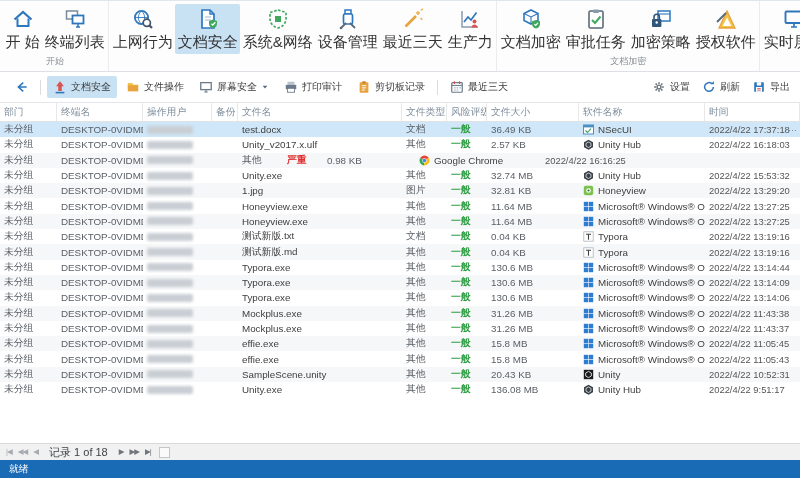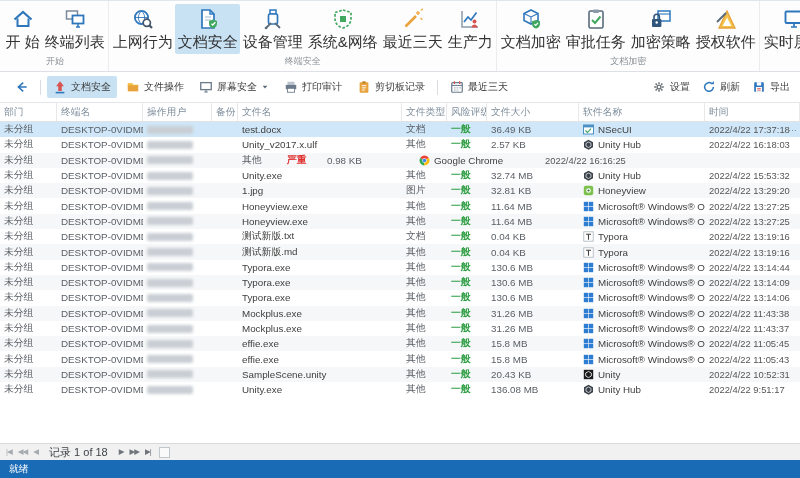--- a/index.html
+++ b/index.html
@@ -112,59 +112,58 @@
                 <path d="M9 10h6M9 13h6" stroke="#9cb6cf" stroke-width="1.1"></path>
                 <path d="M17 12.5l4 1.4v2.8c0 2.4-1.7 4-4 4.8-2.3-.8-4-2.4-4-4.8v-2.8z" fill="#41a85f"></path>
                 <path d="M15.5 16.7l1.3 1.3 2.6-2.7" stroke="#fff" stroke-width="1.3" fill="none"></path>
               </svg>
             </span>
             <span class="rlabel">文档安全</span>
           </div>
           <div class="rbtn">
             <span class="ic ">
               <svg viewBox="0 0 24 24">
+                <path d="M12 3l8 2.5v6c0 5-3.5 8.5-8 9.5-4.5-1-8-4.5-8-9.5v-6z" fill="none" stroke="#41a85f" stroke-width="1.7" stroke-dasharray="2.6 1.7"></path>
+                <rect x="9" y="9" width="6" height="6" fill="#41a85f"></rect>
+              </svg>
+            </span>
+            <span class="rlabel">系统&amp;网络</span>
+          </div>
+          <div class="rbtn">
+            <span class="ic ">
+              <svg viewBox="0 0 24 24">
                 <rect x="9" y="3" width="6" height="4" fill="none" stroke="#2e77bd" stroke-width="1.5"></rect>
                 <rect x="7.5" y="7" width="9" height="10" rx="1.5" fill="#fff" stroke="#2e77bd" stroke-width="1.7"></rect>
                 <path d="M5 21l5-5M19 21l-5-5" stroke="#5a6b7b" stroke-width="1.8"></path>
                 <circle cx="5" cy="21" r="1.3" fill="#5a6b7b"></circle>
               </svg>
             </span>
             <span class="rlabel">设备管理</span>
           </div>
           <div class="rbtn">
             <span class="ic ">
               <svg viewBox="0 0 24 24">
-                <path d="M12 3l8 2.5v6c0 5-3.5 8.5-8 9.5-4.5-1-8-4.5-8-9.5v-6z" fill="none" stroke="#41a85f" stroke-width="1.7" stroke-dasharray="2.6 1.7"></path>
-                <rect x="9" y="9" width="6" height="6" fill="#41a85f"></rect>
-              </svg>
-            </span>
-            <span class="rlabel">系统&amp;网络</span>
-          </div>
-          <div class="rbtn">
-            <span class="ic ">
-              <svg viewBox="0 0 24 24">
                 <path d="M4.5 19.5 15 9" stroke="#e8a33d" stroke-width="2.6"></path>
                 <path d="M17 4v4M15 6h4M19.5 11l1.8 1.8M20 3.5 21.8 1.7" stroke="#f0b14e" stroke-width="1.5"></path>
               </svg>
             </span>
             <span class="rlabel">最近三天</span>
           </div>
           <div class="rbtn">
             <span class="ic ">
               <svg viewBox="0 0 24 24">
                 <path d="M4 4v16h16" stroke="#8a9aa9" stroke-width="1.5" fill="none"></path>
                 <path d="M6 15l4-5 3 3 5.5-7.5" stroke="#2e77bd" stroke-width="1.7" fill="none"></path>
                 <circle cx="16.5" cy="14.5" r="2" fill="#d9534f"></circle>
                 <path d="M13.5 20.5c.4-2 1.5-3 3-3s2.6 1 3 3z" fill="#d9534f"></path>
               </svg>
             </span>
             <span class="rlabel">生产力</span>
           </div>
         </div>
-        <div class="rcaption">终端安全</div>
       </div>
       <div class="rgroup">
         <div class="rbtns">
           <div class="rbtn">
             <span class="ic ">
               <svg viewBox="0 0 24 24">
                 <path d="M12 3 19 6.5v7L12 17 5 13.5v-7z" fill="none" stroke="#2e77bd" stroke-width="1.6"></path>
                 <path d="M5 6.5 12 10l7-3.5M12 10v7" fill="none" stroke="#2e77bd" stroke-width="1.1"></path>
                 <path d="M17 13l4 1.3v2.7c0 2.3-1.7 3.9-4 4.6-2.3-.7-4-2.3-4-4.6v-2.7z" fill="#41a85f"></path>
                 <path d="M15.4 17.2l1.2 1.2 2.4-2.5" stroke="#fff" stroke-width="1.2" fill="none"></path>

